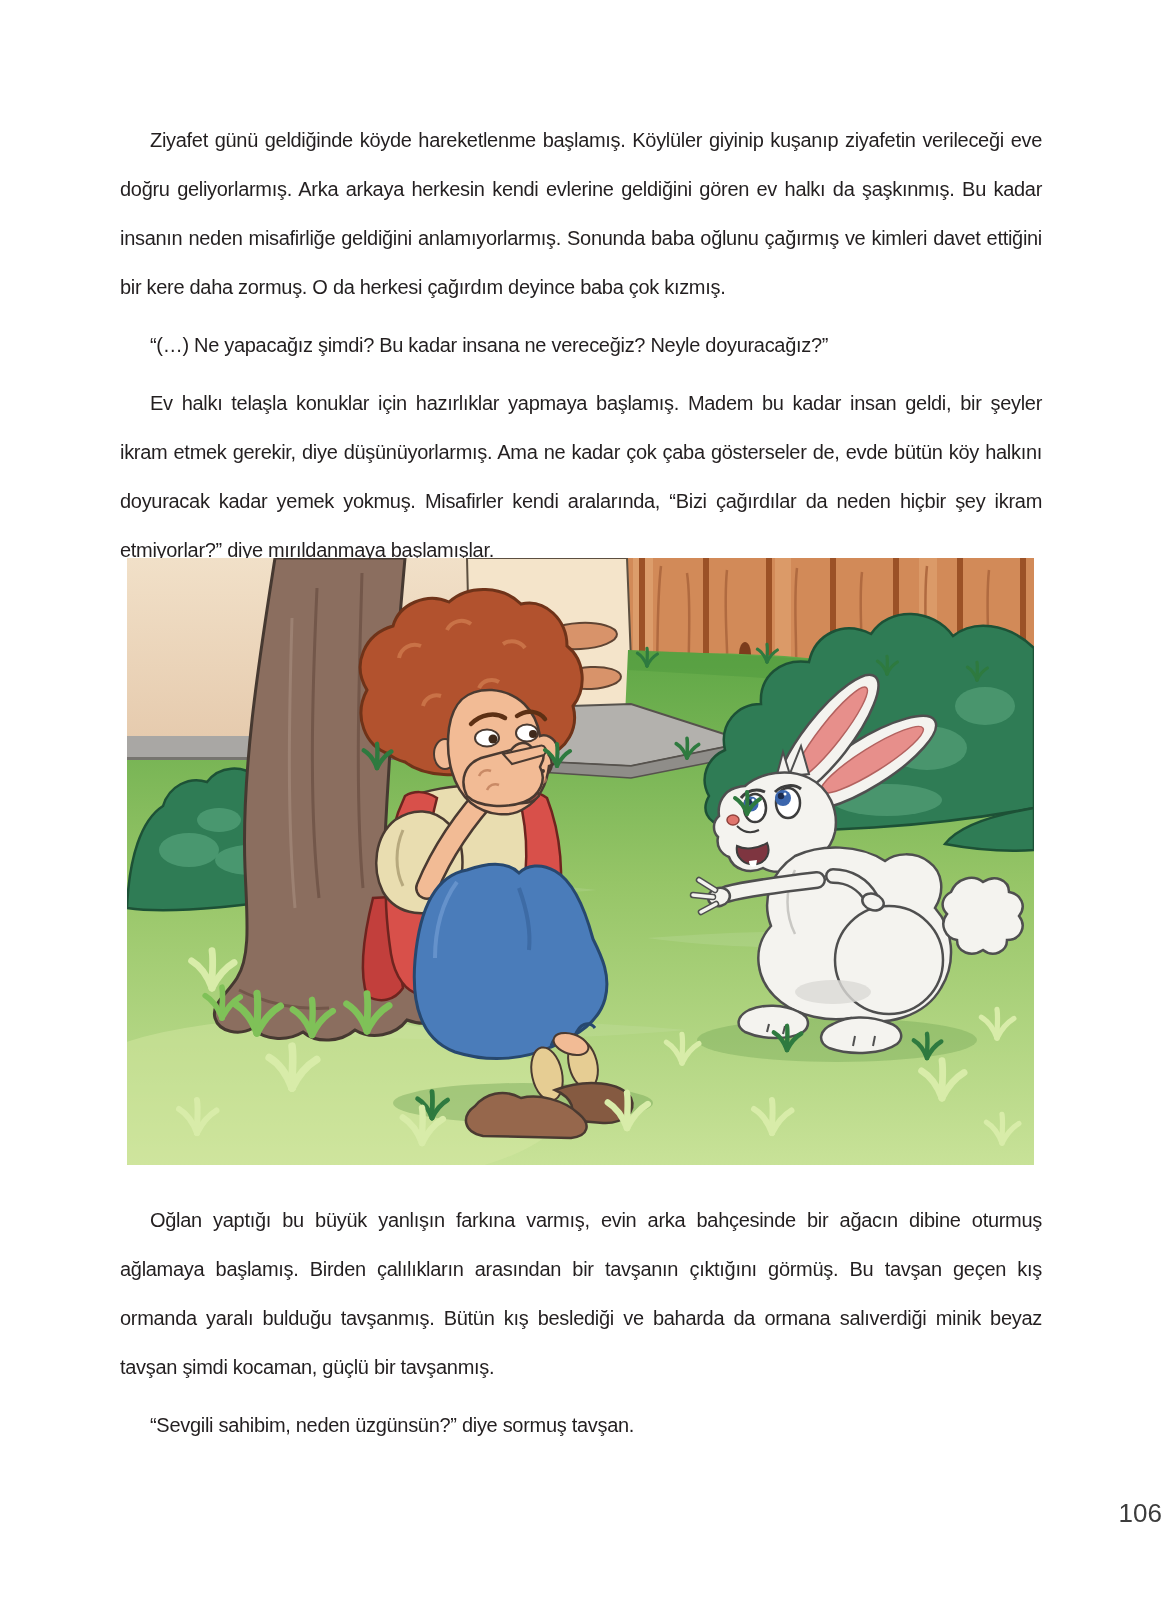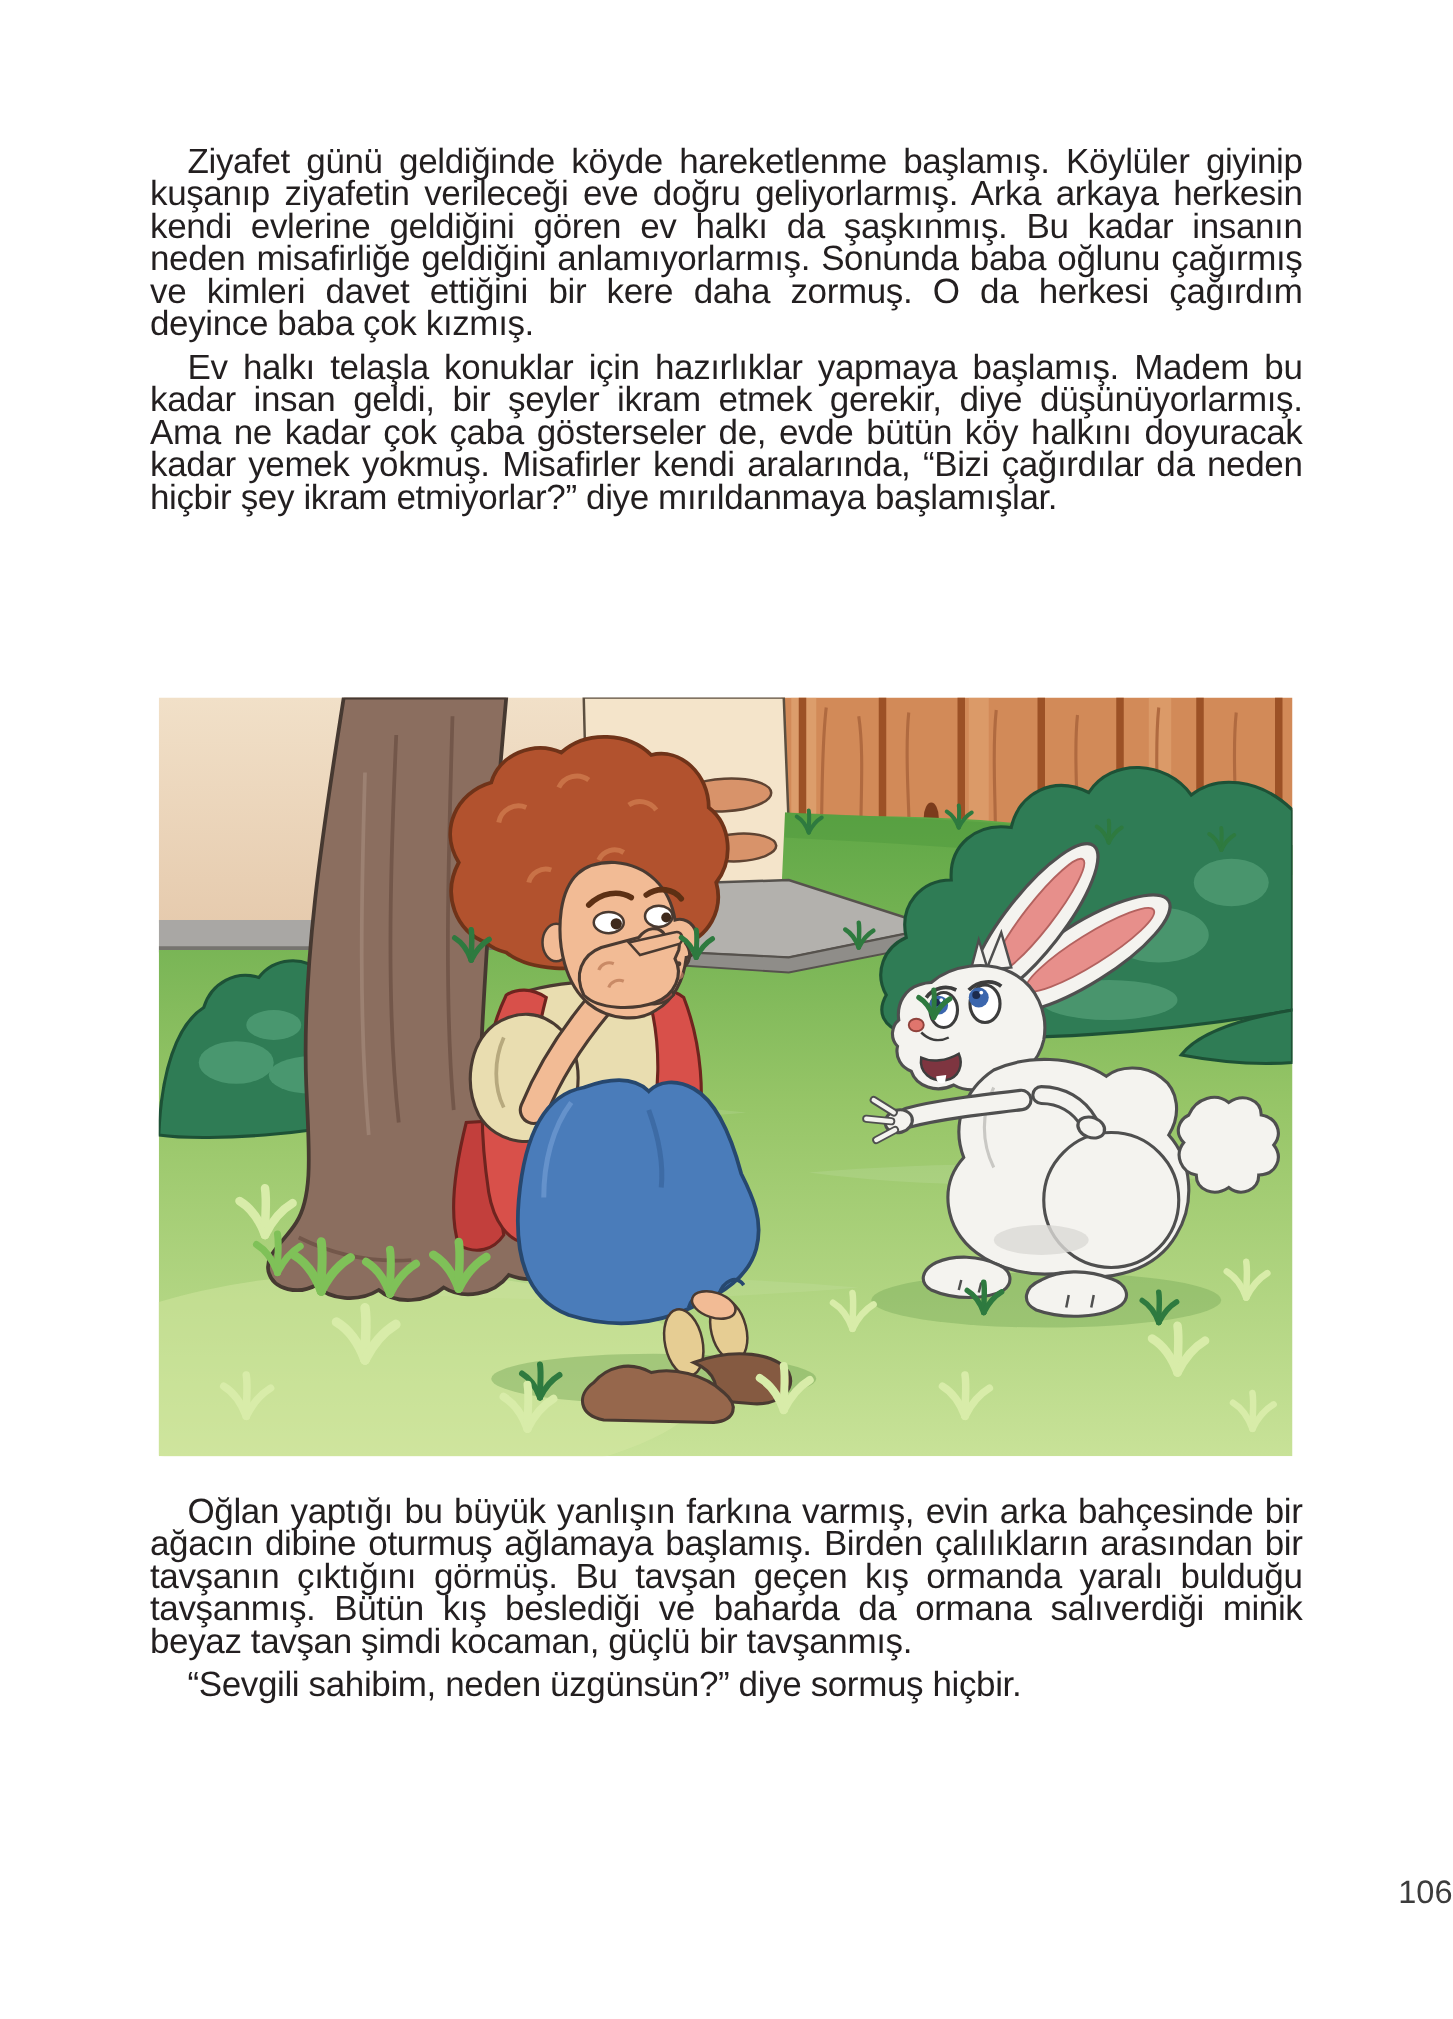--- a/index.html
+++ b/index.html
@@ -8,22 +8,22 @@
     position: relative;
     background: #ffffff;
     overflow: hidden;
     font-family: "Liberation Sans", "DejaVu Sans", sans-serif;
   }
   .text-block {
     position: absolute;
     left: 120px;
     width: 922px;
     color: #231f20;
-    font-size: 28px;
-    line-height: 26px;
+    font-size: 20px;
+    line-height: 49px;
     letter-spacing: -0.3px;
     text-align: justify;
   }
   .text-block p { margin: 0 0 9px 0; text-indent: 30px; }
   #text-top { top: 116px; }
   #text-bottom { top: 1196px; }
   figure.illustration {
     position: absolute;
     top: 558px; left: 127px;
     width: 907px; height: 607px;
@@ -36,20 +36,21 @@
     text-align: right;
     font-size: 26px;
     color: #3c3c3c;
   }
 </style>
 </head>
 <body>
 
 <div id="text-top" class="text-block">
   <p>Ziyafet günü geldiğinde köyde hareketlenme başlamış. Köylüler giyinip kuşanıp ziyafetin verileceği eve doğru geliyorlarmış. Arka arkaya herkesin kendi evlerine geldiğini gören ev halkı da şaşkınmış. Bu kadar insanın neden misafirliğe geldiğini anlamıyorlarmış. Sonunda baba oğlunu çağırmış ve kimleri davet ettiğini bir kere daha zormuş. O da herkesi çağırdım deyince baba çok kızmış.</p>
+  <p>“(…) Ne yapacağız şimdi? Bu kadar insana ne vereceğiz? Neyle doyuracağız?”</p>
   <p>Ev halkı telaşla konuklar için hazırlıklar yapmaya başlamış. Madem bu kadar insan geldi, bir şeyler ikram etmek gerekir, diye düşünüyorlarmış. Ama ne kadar çok çaba gösterseler de, evde bütün köy halkını doyuracak kadar yemek yokmuş. Misafirler kendi aralarında, “Bizi çağırdılar da neden hiçbir şey ikram etmiyorlar?” diye mırıldanmaya başlamışlar.</p>
 </div>
 
 <figure class="illustration" aria-label="Kıvırcık kızıl saçlı bir çocuk ağacın dibinde oturmuş ağlıyor; karşısında arka ayakları üzerinde duran beyaz bir tavşan">
 <svg width="907" height="607" viewBox="0 0 907 607" xmlns="http://www.w3.org/2000/svg">
   <defs>
     <linearGradient id="gGrass" x1="0" y1="0" x2="0" y2="1">
       <stop offset="0" stop-color="#5fa746"></stop>
       <stop offset="0.45" stop-color="#96c567"></stop>
       <stop offset="1" stop-color="#c8e298"></stop>
@@ -291,16 +292,16 @@
       <use href="#tuft" transform="translate(875,585) scale(1.3)"></use>
       <use href="#tuft" transform="translate(870,480) scale(1.3)"></use>
       <use href="#tuft" transform="translate(555,505) scale(1.3)"></use>
     </g>
   </g>
 </svg>
 </figure>
 
 <div id="text-bottom" class="text-block">
   <p>Oğlan yaptığı bu büyük yanlışın farkına varmış, evin arka bahçesinde bir ağacın dibine oturmuş ağlamaya başlamış. Birden çalılıkların arasından bir tavşanın çıktığını görmüş. Bu tavşan geçen kış ormanda yaralı bulduğu tavşanmış. Bütün kış beslediği ve baharda da ormana salıverdiği minik beyaz tavşan şimdi kocaman, güçlü bir tavşanmış.</p>
-  <p>“Sevgili sahibim, neden üzgünsün?” diye sormuş hiçbir.</p>
+  <p>“Sevgili sahibim, neden üzgünsün?” diye sormuş tavşan.</p>
 </div>
 
 <div class="page-number">106</div>
 
 </body></html>

